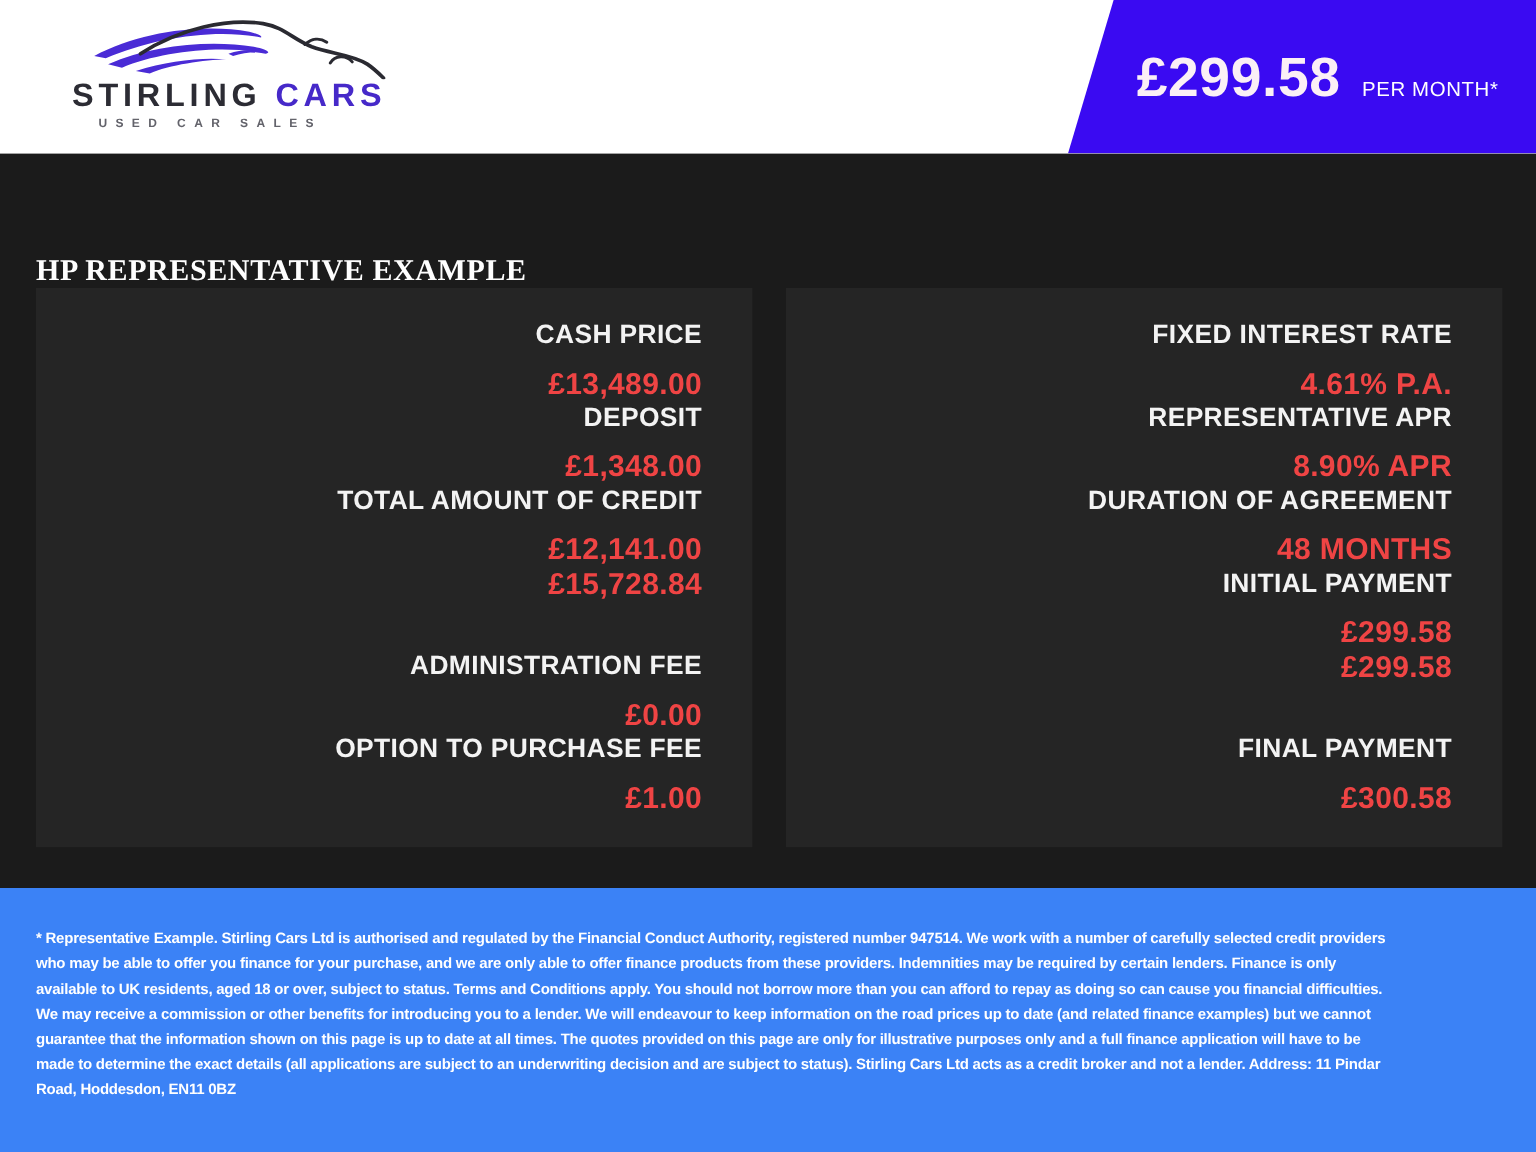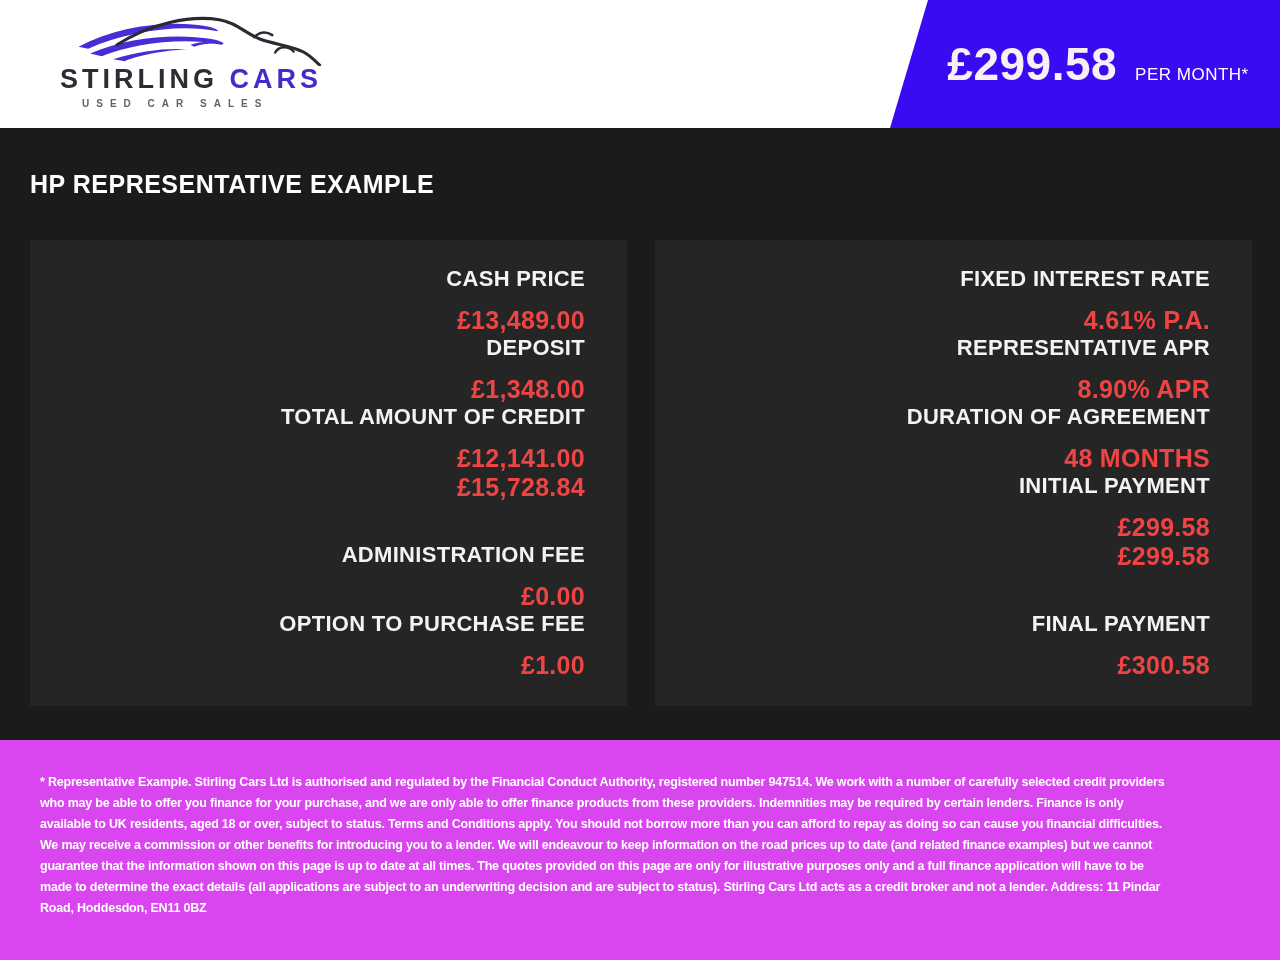--- a/index.html
+++ b/index.html
@@ -24,32 +24,32 @@
     position:absolute; right:0; top:0; height:128px; width:390px;
     background:#3a0af2;
     clip-path:polygon(38px 0, 100% 0, 100% 100%, 0 100%);
     display:flex; align-items:center; justify-content:center;
   }
   .banner-inner { display:flex; align-items:baseline; gap:18px; padding-left:26px; }
   .price { font-size:46px; font-weight:700; color:#fbeff6; letter-spacing:0.5px; }
   .period { font-size:17px; font-weight:400; color:#ffffff; letter-spacing:0.5px; }
 
   
-  .title-row { height:112px; display:flex; align-items:center; padding:0 30px; }
+  .title-row { height:112px; display:flex; align-items:flex-end; padding:0 30px;font-family:Liberation Serif, serif; }
   .page-title { font-size:25px; font-weight:700; color:#fefefe; letter-spacing:0.5px; }
 
   
   .panels { display:flex; gap:28px; padding:0 28px 0 30px; }
   .panel { flex:1; background:#252525; padding:26px 42px 26px 40px; }
   .row { height:69px; display:flex; align-items:flex-end; justify-content:space-between;flex-direction:column; }
   .row-label { font-size:22px; font-weight:700; color:#f3f3f3; letter-spacing:0.3px; }
   .row-value { font-size:25px; font-weight:700; color:#ef4444; letter-spacing:0.3px; text-align:right; }
 
   
-  .footer { margin-top:34px; height:220px; background:#d946ef; padding:32px 60px 30px 40px; }
+  .footer { margin-top:34px; height:220px; background:#3b82f6; padding:32px 60px 30px 30px; }
   .disclaimer { font-size:12.5px; font-weight:700; color:#ffffff; line-height:21px; max-width:1130px; letter-spacing:-0.2px; }
 </style>
 </head>
 <body>
 
 <div class="header">
   <div class="logo">
     <svg class="logo-art" viewBox="0 0 260 56" width="252" height="54" aria-hidden="true">
       <path fill="#4a2bd6" d="M4 36 C 45 14, 100 8, 138 15 C 145 16.5, 150 19, 148 20 C 110 12, 55 20, 14 38 Z"></path>
       <path fill="#4a2bd6" d="M16 43 C 55 26, 105 22, 142 28 C 152 30, 158 33, 152 34 C 115 26, 62 32, 28 46 Z"></path>

